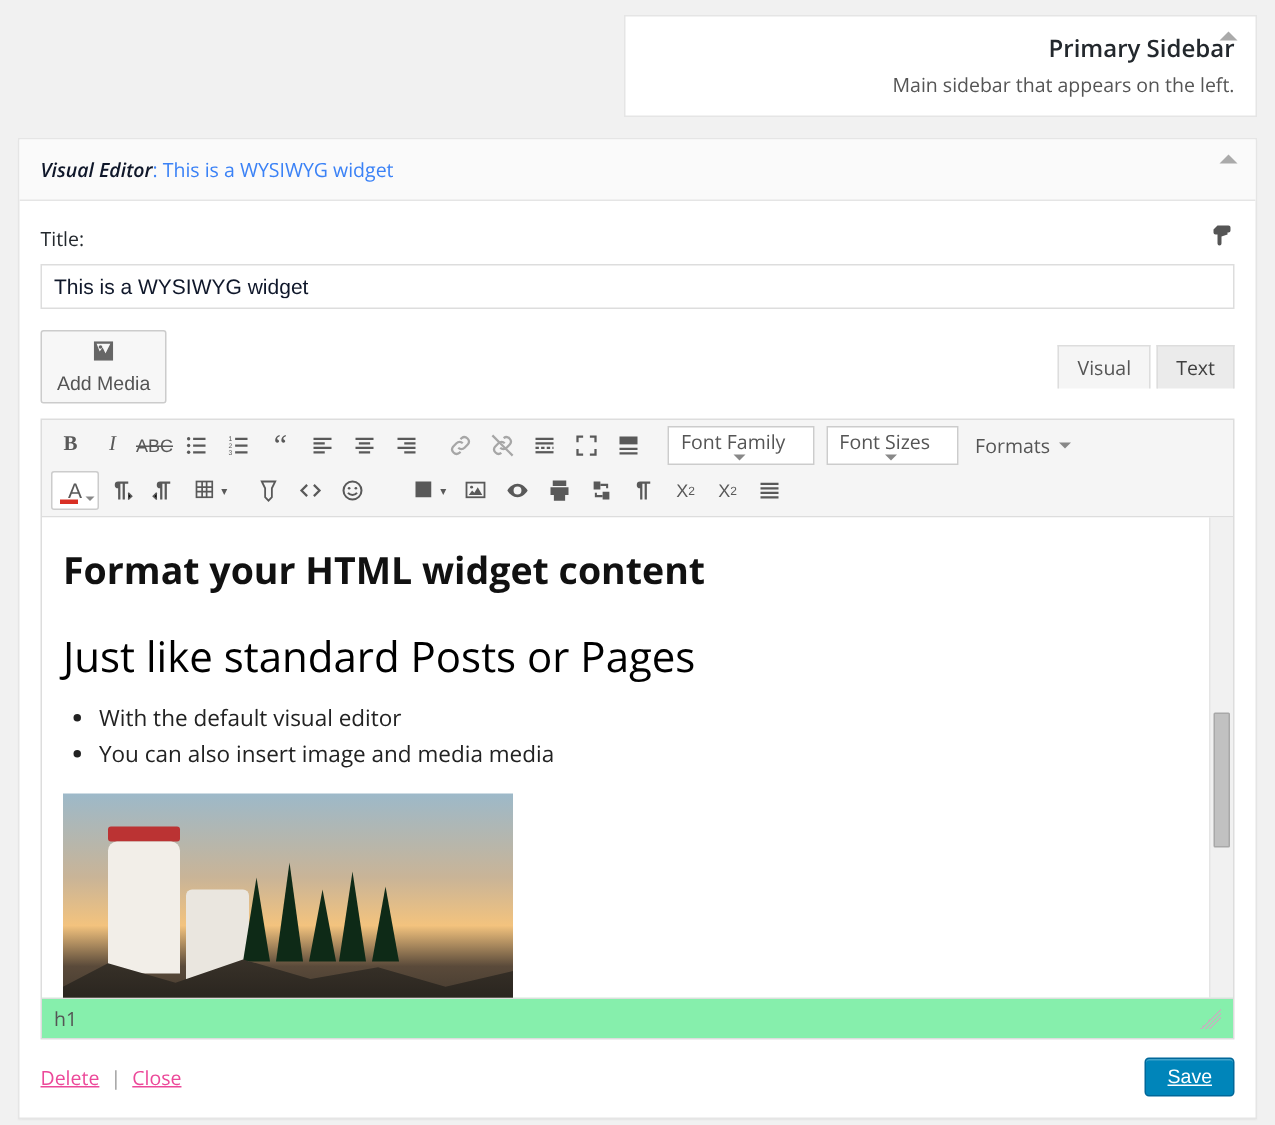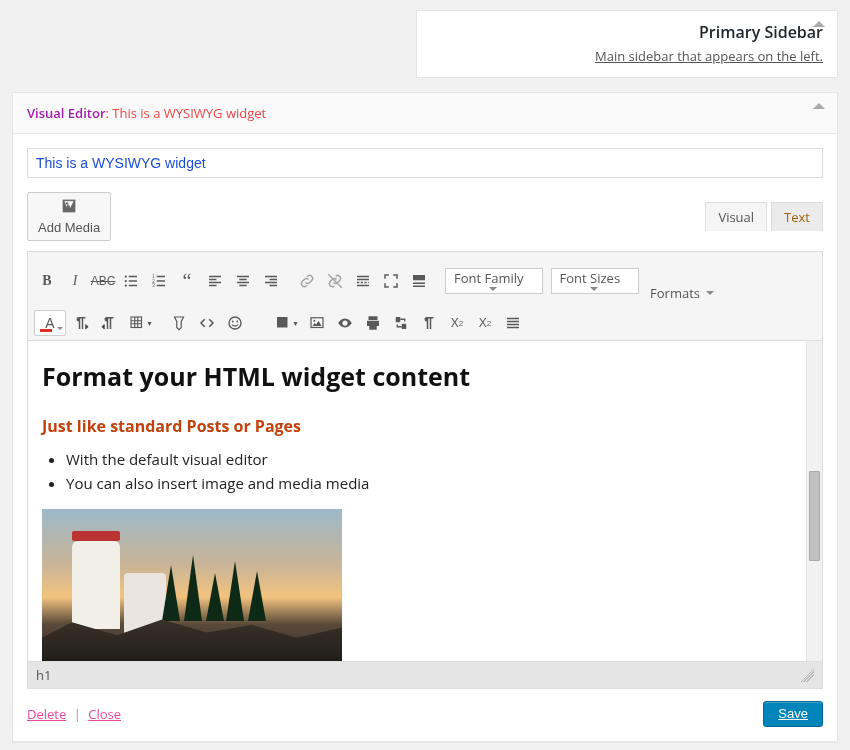--- a/index.html
+++ b/index.html
@@ -17,56 +17,56 @@
       width: 422px;
       margin-left: auto;
       background: #fff;
       border: 1px solid #e5e5e5;
       padding: 10px 14px 12px;
       margin-bottom: 14px;
       position: relative;
       text-align: right;
     }
     .sidebar-panel h3 { font-size: 16px; font-weight: 600; color: #23282d; margin-bottom: 4px;}
-    .sidebar-panel p { font-size: 13px; color: #555; text-decoration: underline; }
+    .sidebar-panel p { font-size: 13px; color: #555; }
     .sidebar-panel .arrow-up, .widget-head .arrow-up {
       position: absolute; right: 12px; top: 10px; width: 0; height: 0;
       border-left: 6px solid transparent; border-right: 6px solid transparent;
       border-bottom: 6px solid #aaa; cursor: pointer;
     }
     .widget-box {
       background: #fff;
       border: 1px solid #e5e5e5;
       box-shadow: 0 1px 1px rgba(0,0,0,.04);
     }
     .widget-head {
       background: #fafafa; border-bottom: 1px solid #e5e5e5;
       padding: 11px 14px; position: relative; cursor: pointer;
     }
-    .widget-head .wh-strong { font-weight: 600; color: #a21caf;}
-    .widget-head .wh-sub { color: #ef4444; }
+    .widget-head .wh-strong { font-weight: 600; color: #0f172a; font-style: italic;}
+    .widget-head .wh-sub { color: #3b82f6; }
     .widget-body { padding: 14px; }
     .row { display: flex; align-items: center; justify-content: space-between; margin-bottom: 6px;}
     .title-label { font-size: 13px; color: #23282d; }
     .paint-icon { color: #555; font-size: 16px; cursor: pointer; }
     input[type="text"].title-input {
       width: 100%; border: 1px solid #ddd; padding: 6px 8px; font-size: 14px;
-      background: #fff; color: #1d4ed8; margin-bottom: 14px;
+      background: #fff; color: #0f172a; margin-bottom: 14px;
     }
     .media-row { display: flex; justify-content: space-between; align-items: center; margin-bottom: 10px;}
     .add-media-btn {
       border: 1px solid #ccc; background: #f7f7f7; padding: 5px 10px;
       font-size: 13px; color: #555; cursor: pointer; border-radius: 2px;
       display: inline-flex; align-items: center; gap: 6px; flex-direction: column;
     }
     .add-media-btn svg { width: 16px; height: 16px; }
     .tabs { display: flex; gap: 4px; justify-content: center; }
     .tab {
       padding: 5px 12px; border: 1px solid #ddd; border-bottom: none;
-      background: #ebebeb; color: #a16207; font-size: 13px; cursor: pointer;
+      background: #ebebeb; color: #404040; font-size: 13px; cursor: pointer;
     }
     .tab.active { background: #f5f5f5; color: #555; border-color: #ddd;}
     
     .editor-wrap { border: 1px solid #ddd; }
     .toolbar { background: #f5f5f5; border-bottom: 1px solid #ddd; padding: 4px 6px 0; }
     .tb-row { display: flex; flex-wrap: wrap; align-items: center; gap: 2px; padding-bottom: 4px;}
     .tb-btn {
       width: 26px; height: 26px; display: inline-flex; align-items: center;
       justify-content: center; color: #595959; cursor: pointer; border-radius: 2px;
       font-family: Arial, sans-serif; font-size: 14px;
@@ -78,41 +78,41 @@
       color: #555; padding: 0 18px 0 8px; cursor: pointer; position: relative;
       display: inline-flex; align-items: center; margin: 0 3px; flex-direction: column;
     }
     .tb-select .caret {
       margin-left: 8px; width: 0; height: 0;
       border-left: 4px solid transparent; border-right: 4px solid transparent;
       border-top: 4px solid #888;
     }
     .tb-formats {
       height: 26px; display: inline-flex; align-items: center; color: #555;
-      font-size: 13px; padding: 0 6px; cursor: pointer; margin-top: 24px;
+      font-size: 13px; padding: 0 6px; cursor: pointer;
     }
     .tb-formats .caret {
       margin-left: 6px; width: 0; height: 0;
       border-left: 4px solid transparent; border-right: 4px solid transparent;
       border-top: 4px solid #888;
     }
     .txcolor { position: relative; }
     .txcolor .bar { position: absolute; bottom: 3px; left: 5px; width: 12px; height: 3px; background: #d93025; }
     .txcolor .mini-caret {
       position: absolute; right: 2px; bottom: 5px; width: 0; height: 0;
       border-left: 3px solid transparent; border-right: 3px solid transparent;
       border-top: 3px solid #888;
     }
     
     .editor-scroll { position: relative; display: flex; }
     .editor-area {
       flex: 1; background: #fff; padding: 12px 14px 10px; height: 320px; overflow: hidden;
     }
     .editor-area h1 { font-size: 25px; font-weight: 700; color: #111; margin: 6px 0 22px;}
-    .editor-area h2 { font-size: 16px; font-weight: 700; color: #c2410c; margin: 8px 0 10px;}
+    .editor-area h2 { font-size: 28px; font-weight: 400; color: #000000; margin: 8px 0 10px;}
     .editor-area ul { margin: 4px 0 14px 24px; list-style: disc; color: #222; font-size: 15px;}
     .editor-area ul li { line-height: 1.6; }
     .thumb {
       width: 300px; height: 160px; position: relative; overflow: hidden; display: block;
       background: linear-gradient(to bottom, #9db9c9 0%, #c9b497 35%, #f3c37e 55%, #5a4a3a 72%, #2f2a25 100%);
     }
     .thumb .tower {
       position: absolute; left: 30px; bottom: 40px; width: 48px; height: 88px;
       background: #f2eee8; border-radius: 6px 6px 0 0;
     }
@@ -145,21 +145,21 @@
     .scrollbar {
       width: 16px; background: #f1f1f1; border-left: 1px solid #e5e5e5;
       position: relative;
     }
     .scrollbar .thumb-bar {
       position: absolute; left: 2px; right: 2px; top: 130px; height: 90px;
       background: #c1c1c1; border: 1px solid #a8a8a8; border-radius: 1px;
     }
     .pathbar {
       display: flex; justify-content: space-between; align-items: center;
-      border-top: 1px solid #ddd; background: #e5e5e5; padding: 4px 8px; font-size: 13px; color: #555;
+      border-top: 1px solid #ddd; background: #86efac; padding: 4px 8px; font-size: 13px; color: #555;
     }
     .resize-grip {
       width: 14px; height: 14px;
       background:
         linear-gradient(135deg, transparent 50%, #bbb 50%, #bbb 55%, transparent 55%),
         linear-gradient(135deg, transparent 60%, #bbb 60%, #bbb 65%, transparent 65%),
         linear-gradient(135deg, transparent 70%, #bbb 70%, #bbb 75%, transparent 75%);
       cursor: se-resize;
     }
     .footer-row {
@@ -188,20 +188,28 @@
     <div class="arrow-up"></div>
   </div>
 
   <div class="widget-box">
     <div class="widget-head">
       <span class="wh-strong">Visual Editor</span><span class="wh-sub">: This is a WYSIWYG widget</span>
       <div class="arrow-up"></div>
     </div>
 
     <div class="widget-body">
+      <div class="row">
+        <span class="title-label">Title:</span>
+        <span class="paint-icon">
+          <svg viewBox="0 0 24 24" width="16" height="16" fill="#555">
+              <path d="M7 2h11a2 2 0 0 1 2 2v3a2 2 0 0 1-2 2h-1v2l-6 2v7a2 2 0 1 1-4 0v-9H5a2 2 0 0 1-2-2V6l4-4z"></path>
+            </svg>
+        </span>
+      </div>
       <input type="text" class="title-input" value="This is a WYSIWYG widget" style="">
 
       <div class="media-row">
         <button class="add-media-btn">
           <svg viewBox="0 0 24 24">
               <path fill="#666" d="M4 4h16v16H4zM4 4l4 10 3-4 3 6 6-12" stroke="#666" stroke-width="1.5"></path>
               <circle cx="9" cy="8" r="1.8" fill="#666"></circle>
               <rect x="3.2" y="3.2" width="17.6" height="17.6" fill="none" stroke="#666" stroke-width="1.5"></rect>
             </svg>
           <span>Add Media</span>

